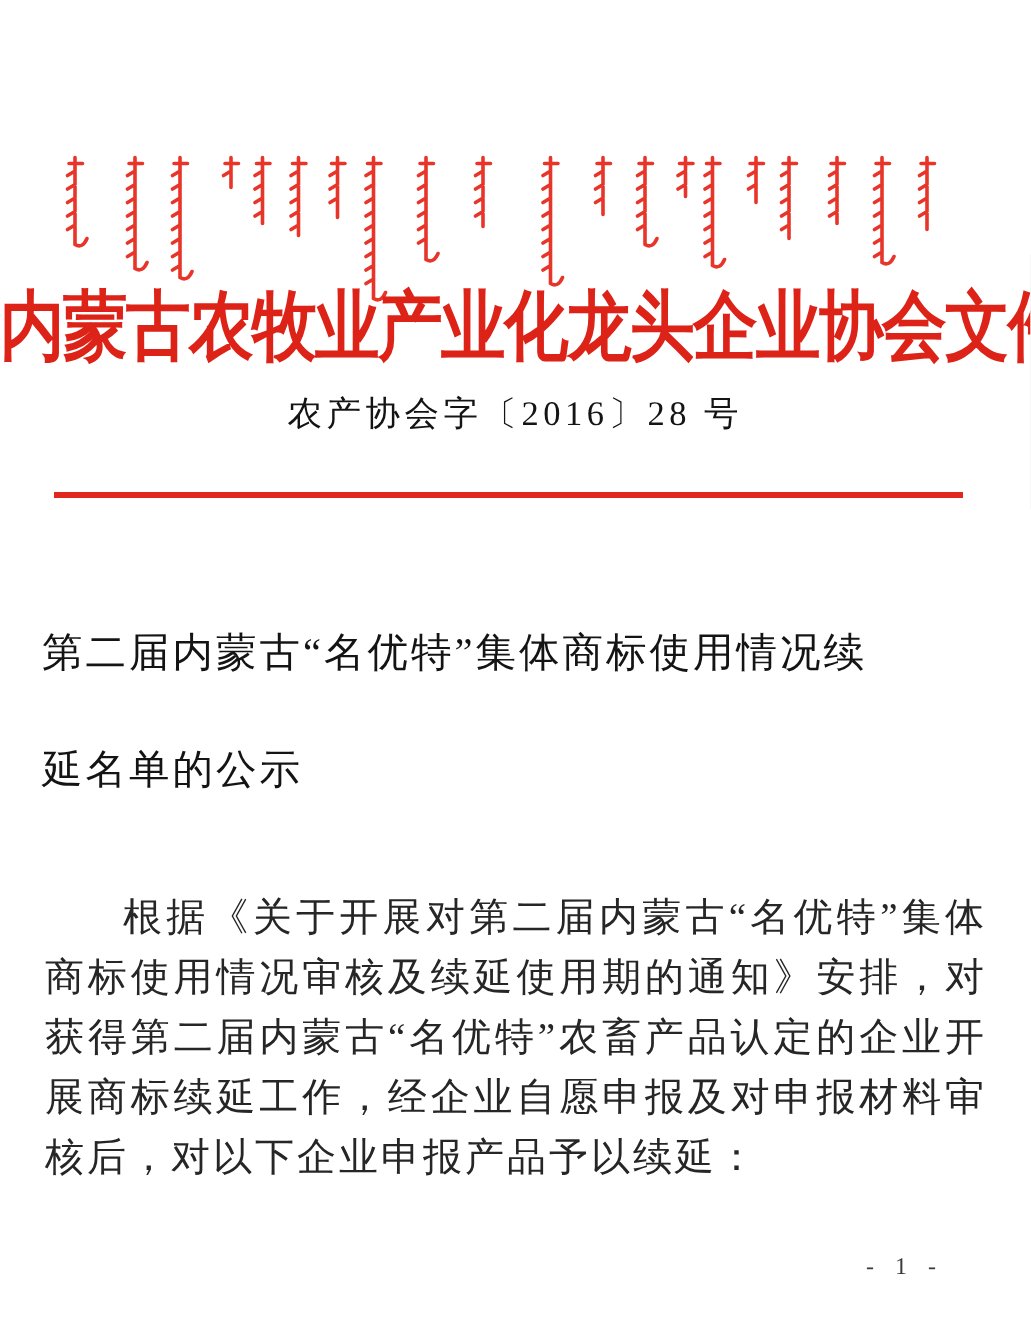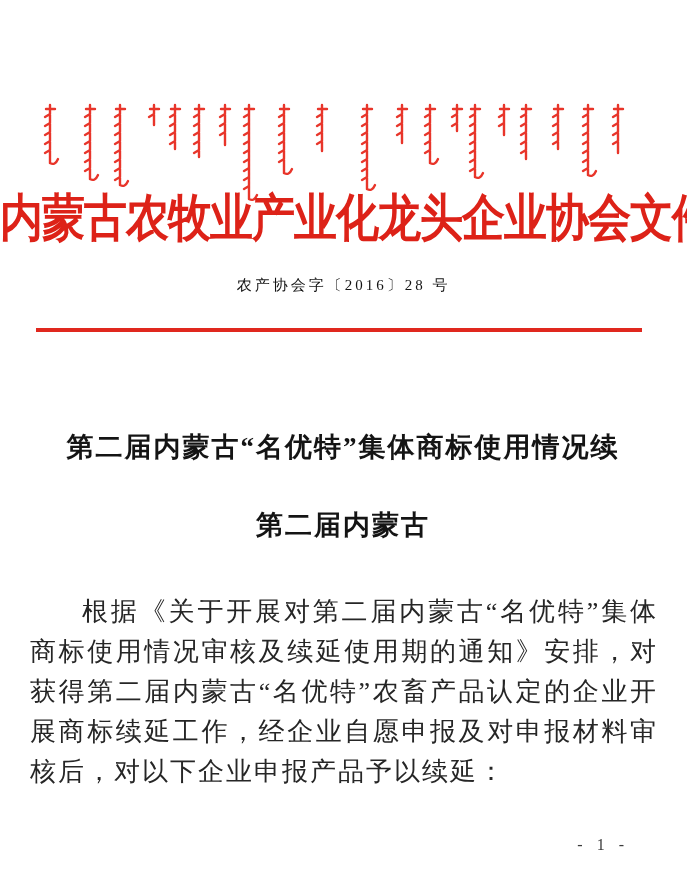--- a/index.html
+++ b/index.html
@@ -39,44 +39,44 @@
     font-size:43px;
     letter-spacing:-1px;
     color:var(--accent_red);
     transform:scaleY(1.18);
     transform-origin:top center;
     white-space:nowrap;
   }
   .doc-number{
     position:absolute;
     left:0;
-    top:276px;
+    top:260px;
     width:100%;
     text-align:center;
-    font-size:15px;
+    font-size:23px;
     letter-spacing:3px;
     color:var(--text_black);
   }
   .red-rule{
     position:absolute;
     left:36px;
     top:328px;
     width:606px;
     height:4px;
     background:var(--rule_red);
   }
   .doc-title{
     position:absolute;
     left:28px;
-    top:408px;
+    top:396px;
     width:630px;
     margin:0;
-    text-align:center;
+    text-align:left;
     font-size:27px;
-    font-weight:700;
+    font-weight:400;
     letter-spacing:2px;
     line-height:78px;
     color:var(--text_black);
   }
   .title-line{display:block;white-space:nowrap;}
   .body-text{
     position:absolute;
     left:30px;
     top:592px;
     width:628px;
@@ -132,20 +132,20 @@
   </div>
 
   <h1 class="org-title">内蒙古农牧业产业化龙头企业协会文件</h1>
 
   <div class="doc-number">农产协会字〔2016〕28 号</div>
 
   <div class="red-rule"></div>
 
   <h2 class="doc-title">
     <span class="title-line">第二届内蒙古“名优特”集体商标使用情况续</span>
-    <span class="title-line">第二届内蒙古</span>
+    <span class="title-line">延名单的公示</span>
   </h2>
 
   <p class="body-text">根据《关于开展对第二届内蒙古“名优特”集体商标使用情况审核及续延使用期的通知》安排，对获得第二届内蒙古“名优特”农畜产品认定的企业开展商标续延工作，经企业自愿申报及对申报材料审核后，对以下企业申报产品予以续延：</p>
 
   <div class="page-number">- 1 -</div>
 
 </div>
 
 </body></html>

